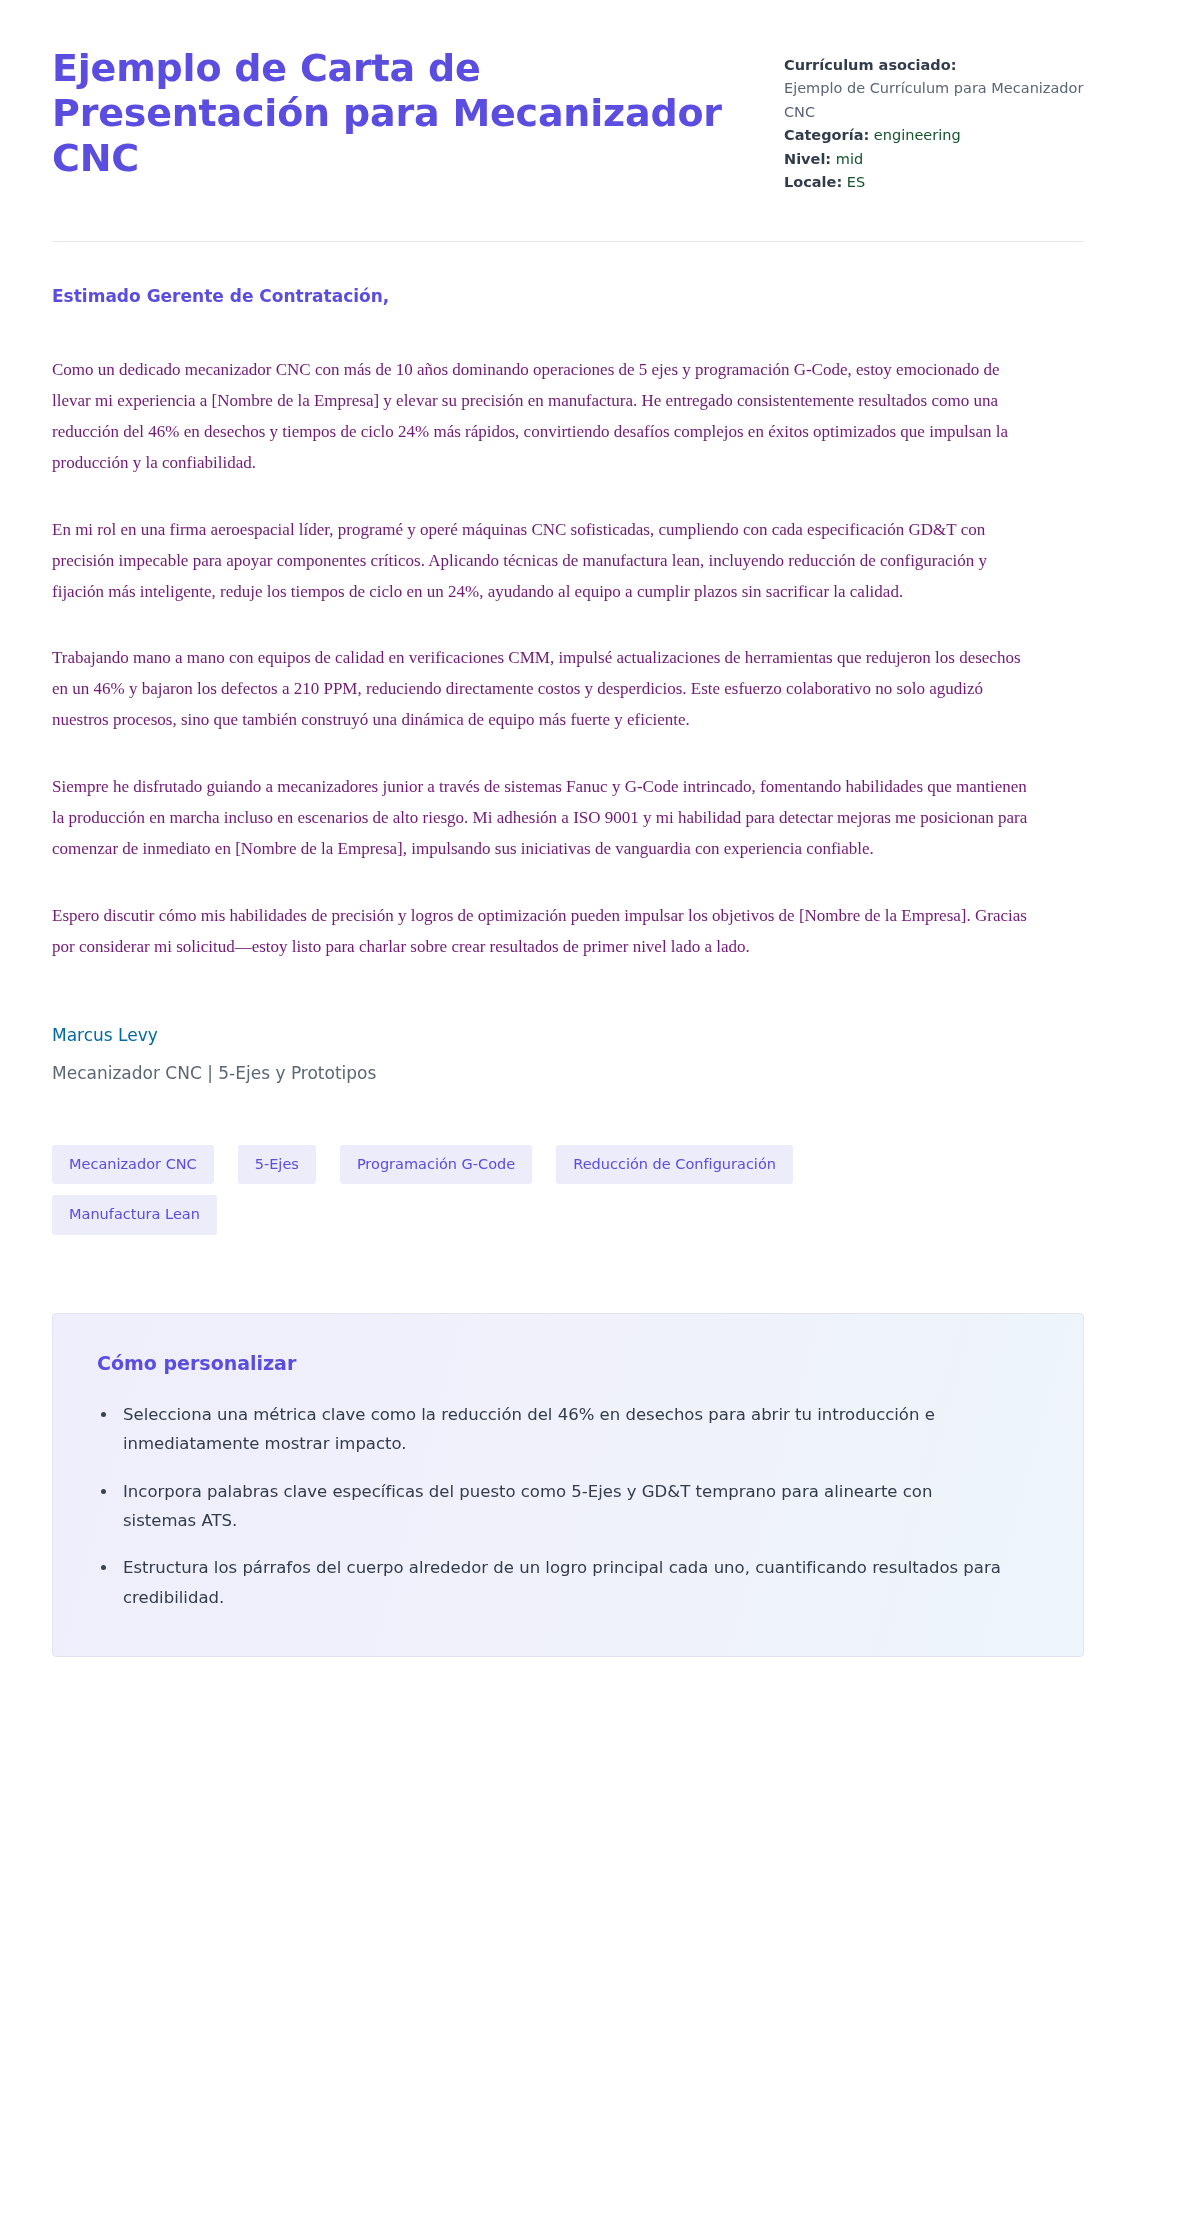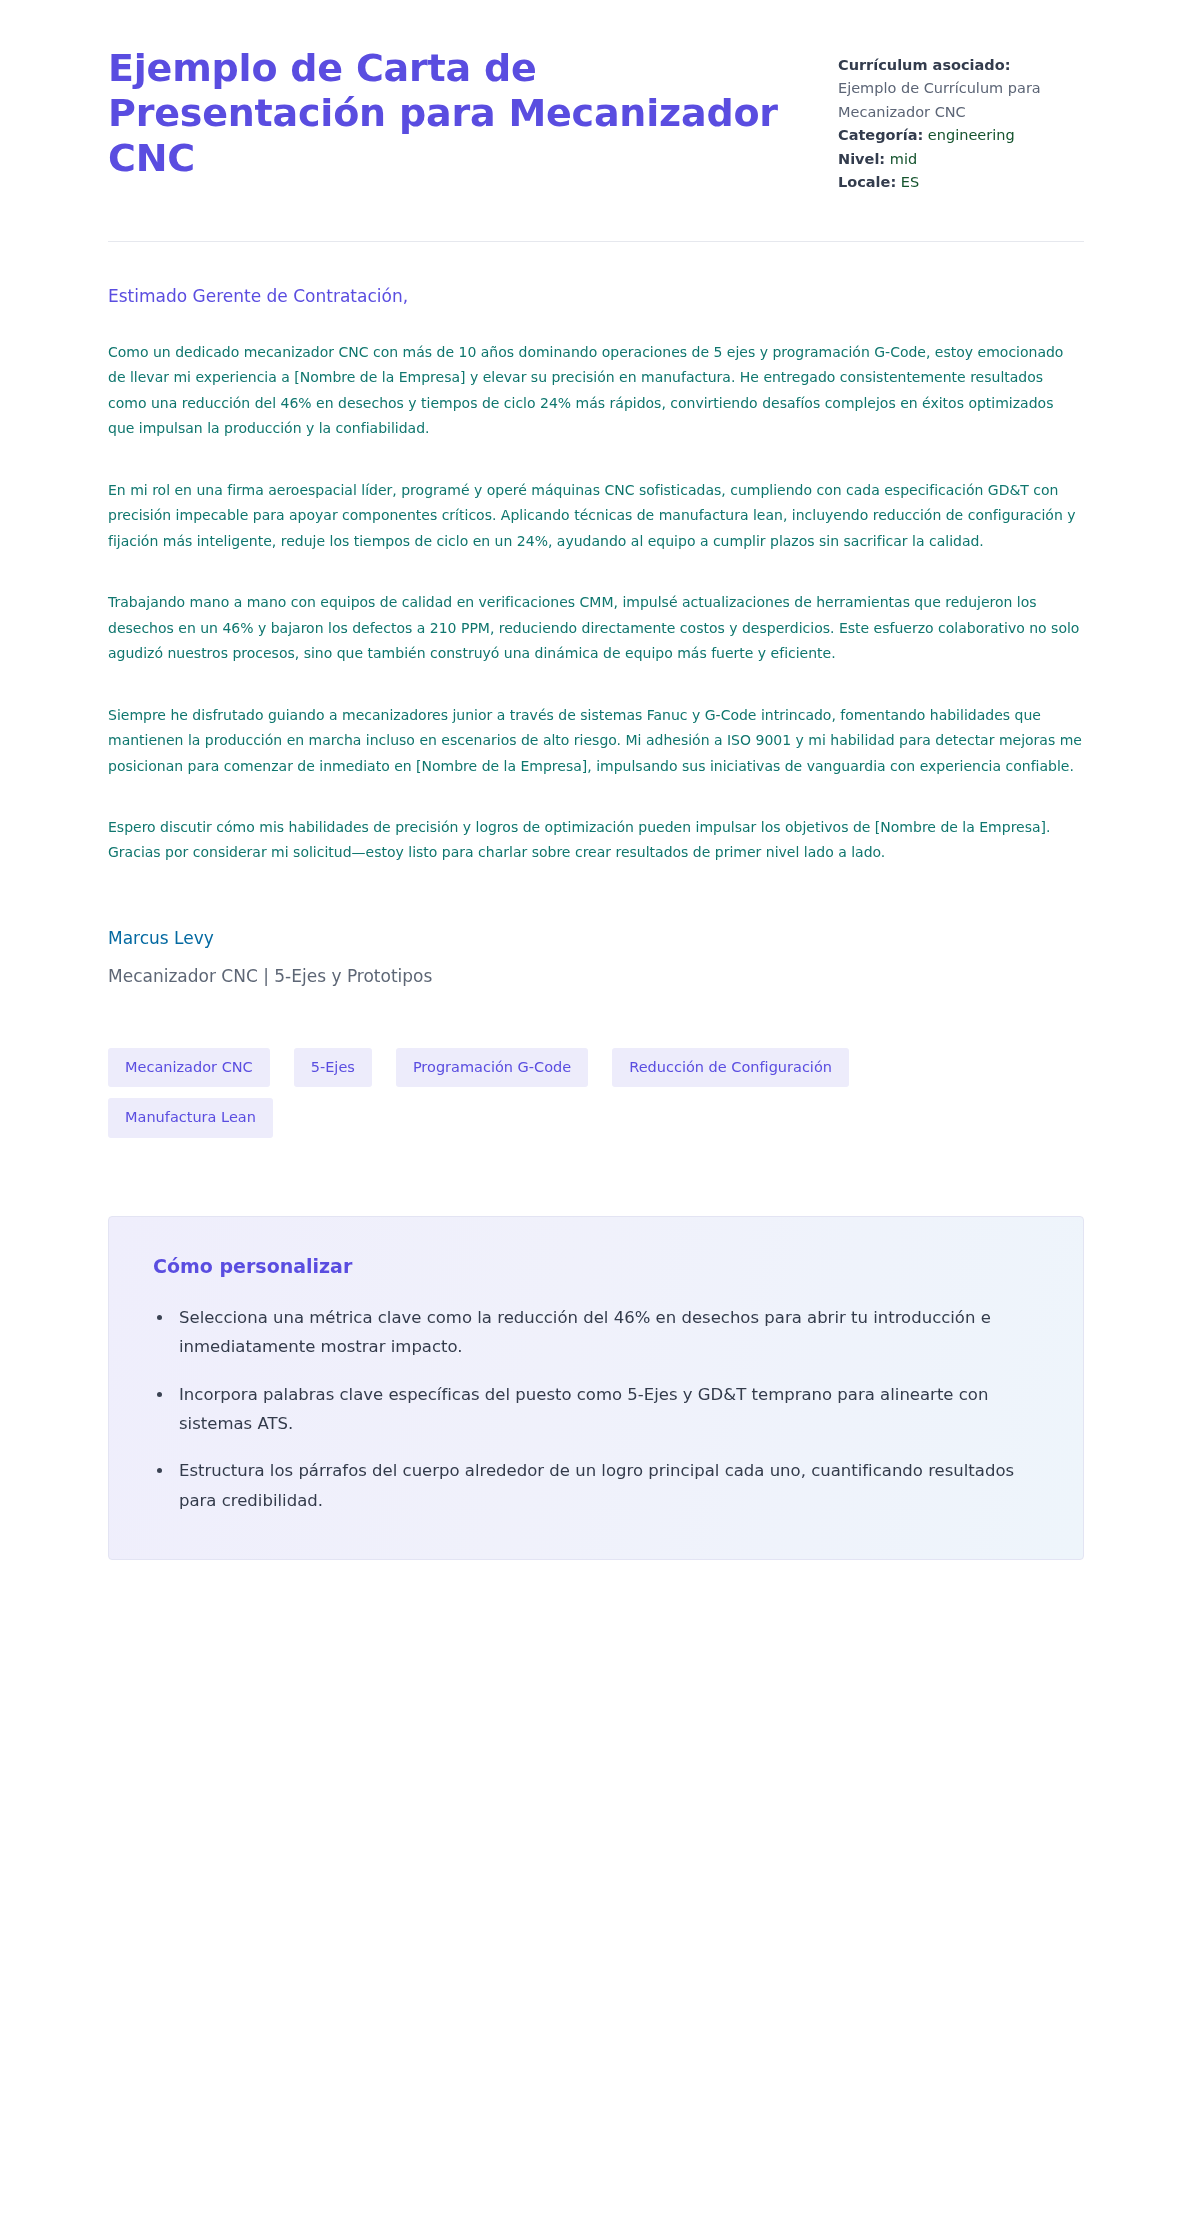--- a/index.html
+++ b/index.html
@@ -12,21 +12,21 @@
 
   body {
     font-family: "DejaVu Sans", "Liberation Sans", sans-serif;
     color: #2f3542;
     -webkit-font-smoothing: antialiased;
   }
 
   .page {
     width: 1192px;
     min-height: 2221px;
-    padding: 46px 108px 60px 108px;
+    padding: 46px 108px 60px 52px;
     background: #ffffff;
   }
 
   
   .header {
     display: flex;
     align-items: flex-start;
     justify-content: space-between;
     gap: 30px;
   }
@@ -70,31 +70,32 @@
     border: 0;
     border-top: 1px solid #e6e8ee;
     margin: 46px 0 0 0;
   }
 
   
   .letter { padding-top: 44px; }
 
   .salutation {
     font-size: 17px;
-    font-weight: 400;
-    color: #5a4de0;
-    margin-bottom: 34px;
+    font-weight: 700;
+    color: #5a4de0;
+    margin-bottom: 49px;
   }
 
   .letter p.body-para {
-    font-size: 14px;
+    font-size: 17px;
     line-height: 1.82;
-    color: #0f766e;
+    color: #701a75;
     margin-bottom: 36px;
     max-width: 985px;
+    font-family: Liberation Serif, serif;
   }
   .letter p.body-para:last-of-type { margin-bottom: 0; }
 
   
   .signature { margin-top: 62px; }
   .sig-name {
     font-size: 17px;
     font-weight: 400;
     color: #0369a1;
     margin-bottom: 18px;

